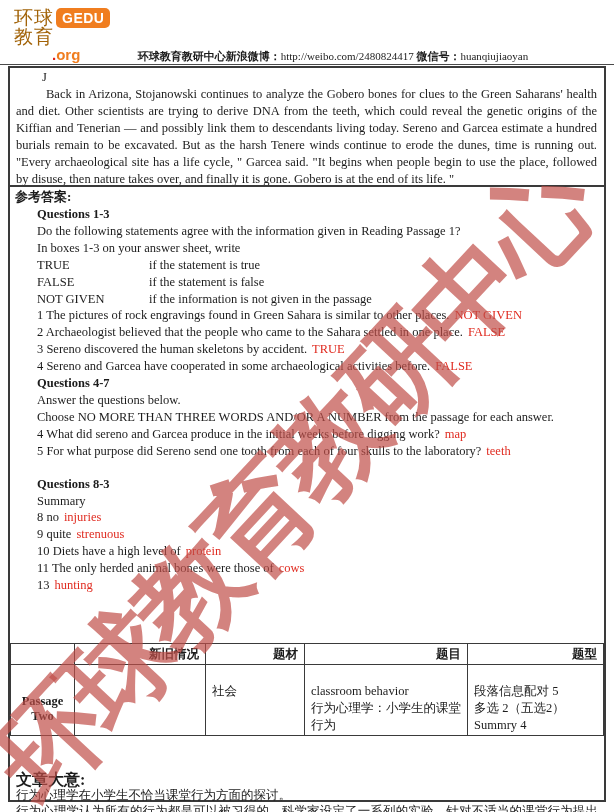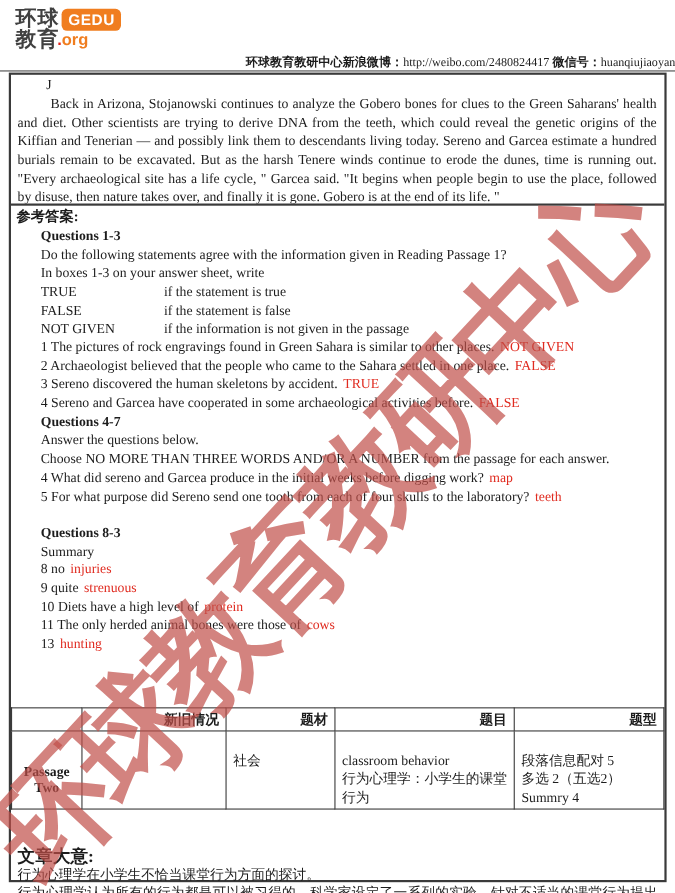--- a/index.html
+++ b/index.html
@@ -4,28 +4,28 @@
 <style>
   * { margin:0; padding:0; box-sizing:border-box; }
   html,body { background:#e9e9e9; }
   .page {
     position:relative; width:614px; height:812px; margin:0 auto;
     background:#ffffff; overflow:hidden; color:#1c1c1c;
     font-family:"Liberation Serif","DejaVu Serif",serif;
   }
   
   .logo { position:absolute; left:14px; top:8px; display:flex; align-items:flex-start; gap:2px; font-family:"Liberation Sans","DejaVu Sans",sans-serif; }
-  .logo-cn { color:#404040; font-weight:bold; font-size:19px; line-height:19px; letter-spacing:1px; }
-  .logo-right { display:flex; flex-direction:column; align-items:flex-start; }
+  .logo-cn { color:#a16207; font-weight:normal; font-size:19px; line-height:19px; letter-spacing:1px; }
+  .logo-right { display:flex; flex-direction:column; align-items:flex-start;gap:18px; }
   .gedu-badge { background:#f07d1f; color:#ffffff; font-weight:bold; font-size:14px; line-height:14px; padding:3px 6px; border-radius:5px; letter-spacing:0.5px; }
   .org-line { font-weight:bold; font-size:15px; line-height:15px; margin-top:1px; margin-left:-4px; }
   .org-dot { color:#e2231a; }
   .org-txt { color:#f07d1f; }
   
-  .header-line { position:absolute; top:49px; left:0; width:614px; text-align:right; padding-left:52px; font-size:11px; white-space:nowrap; }
+  .header-line { position:absolute; top:49px; left:0; width:614px; text-align:center; padding-left:52px; font-size:11px; white-space:nowrap; }
   .cn-b { font-weight:bold; }
   .url { font-family:"Liberation Serif","DejaVu Serif",serif; }
   .header-rule { position:absolute; top:64px; left:0; width:614px; border-top:1px solid #4a4a4a; }
   
   .main-box { position:absolute; left:8px; top:66px; width:598px; height:736px; border:2px solid #3a3a3a; background:transparent; }
   .passage { height:119px; padding:1px 7px 0 6px; border-bottom:2px solid #3a3a3a; overflow:hidden; }
   .pj { margin-left:26px; font-size:12.5px; line-height:17px; }
   .ptext { font-size:12.5px; line-height:17px; text-align:justify; text-indent:30px; }
   .answers { height:456px; padding:1px 6px 0 5px; overflow:hidden; }
   .sec-title { font-weight:bold; font-size:13px; line-height:18px; }

